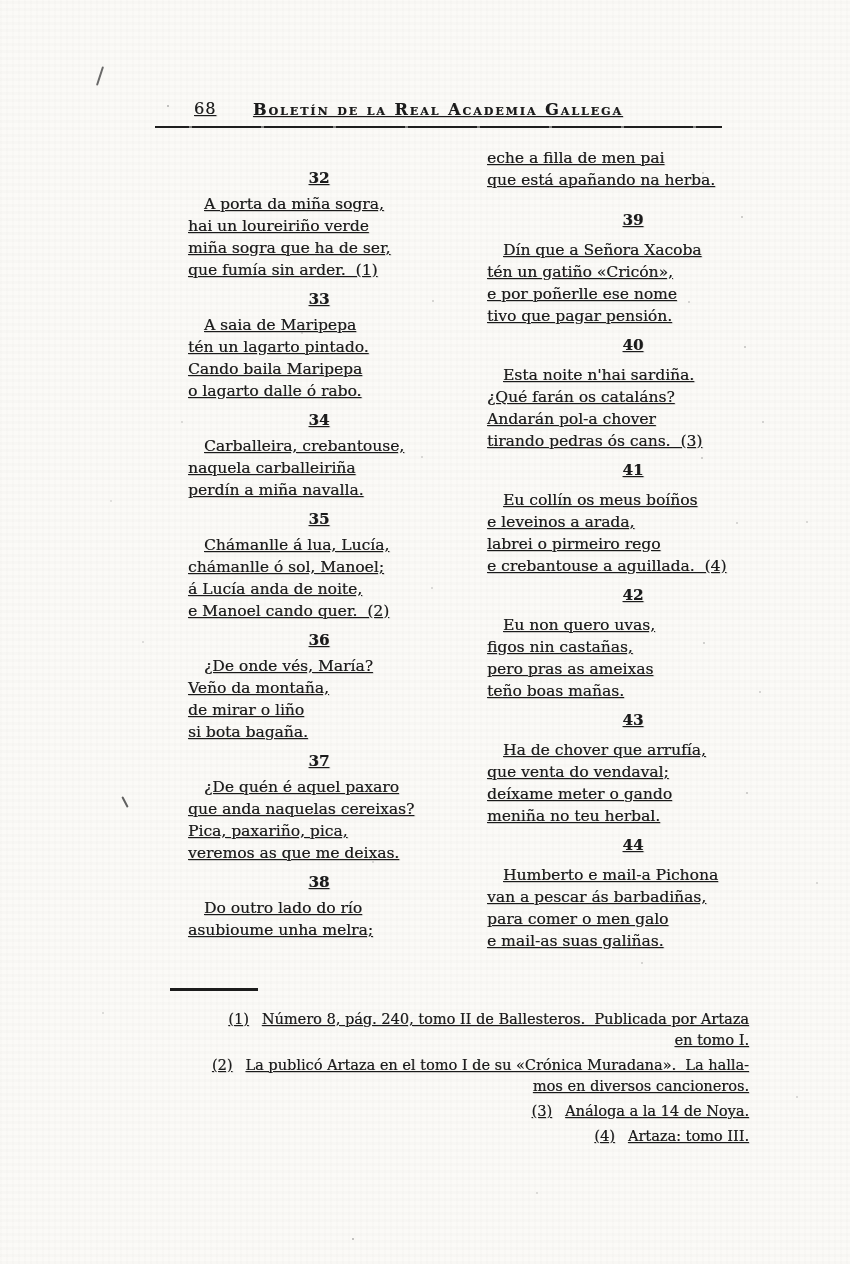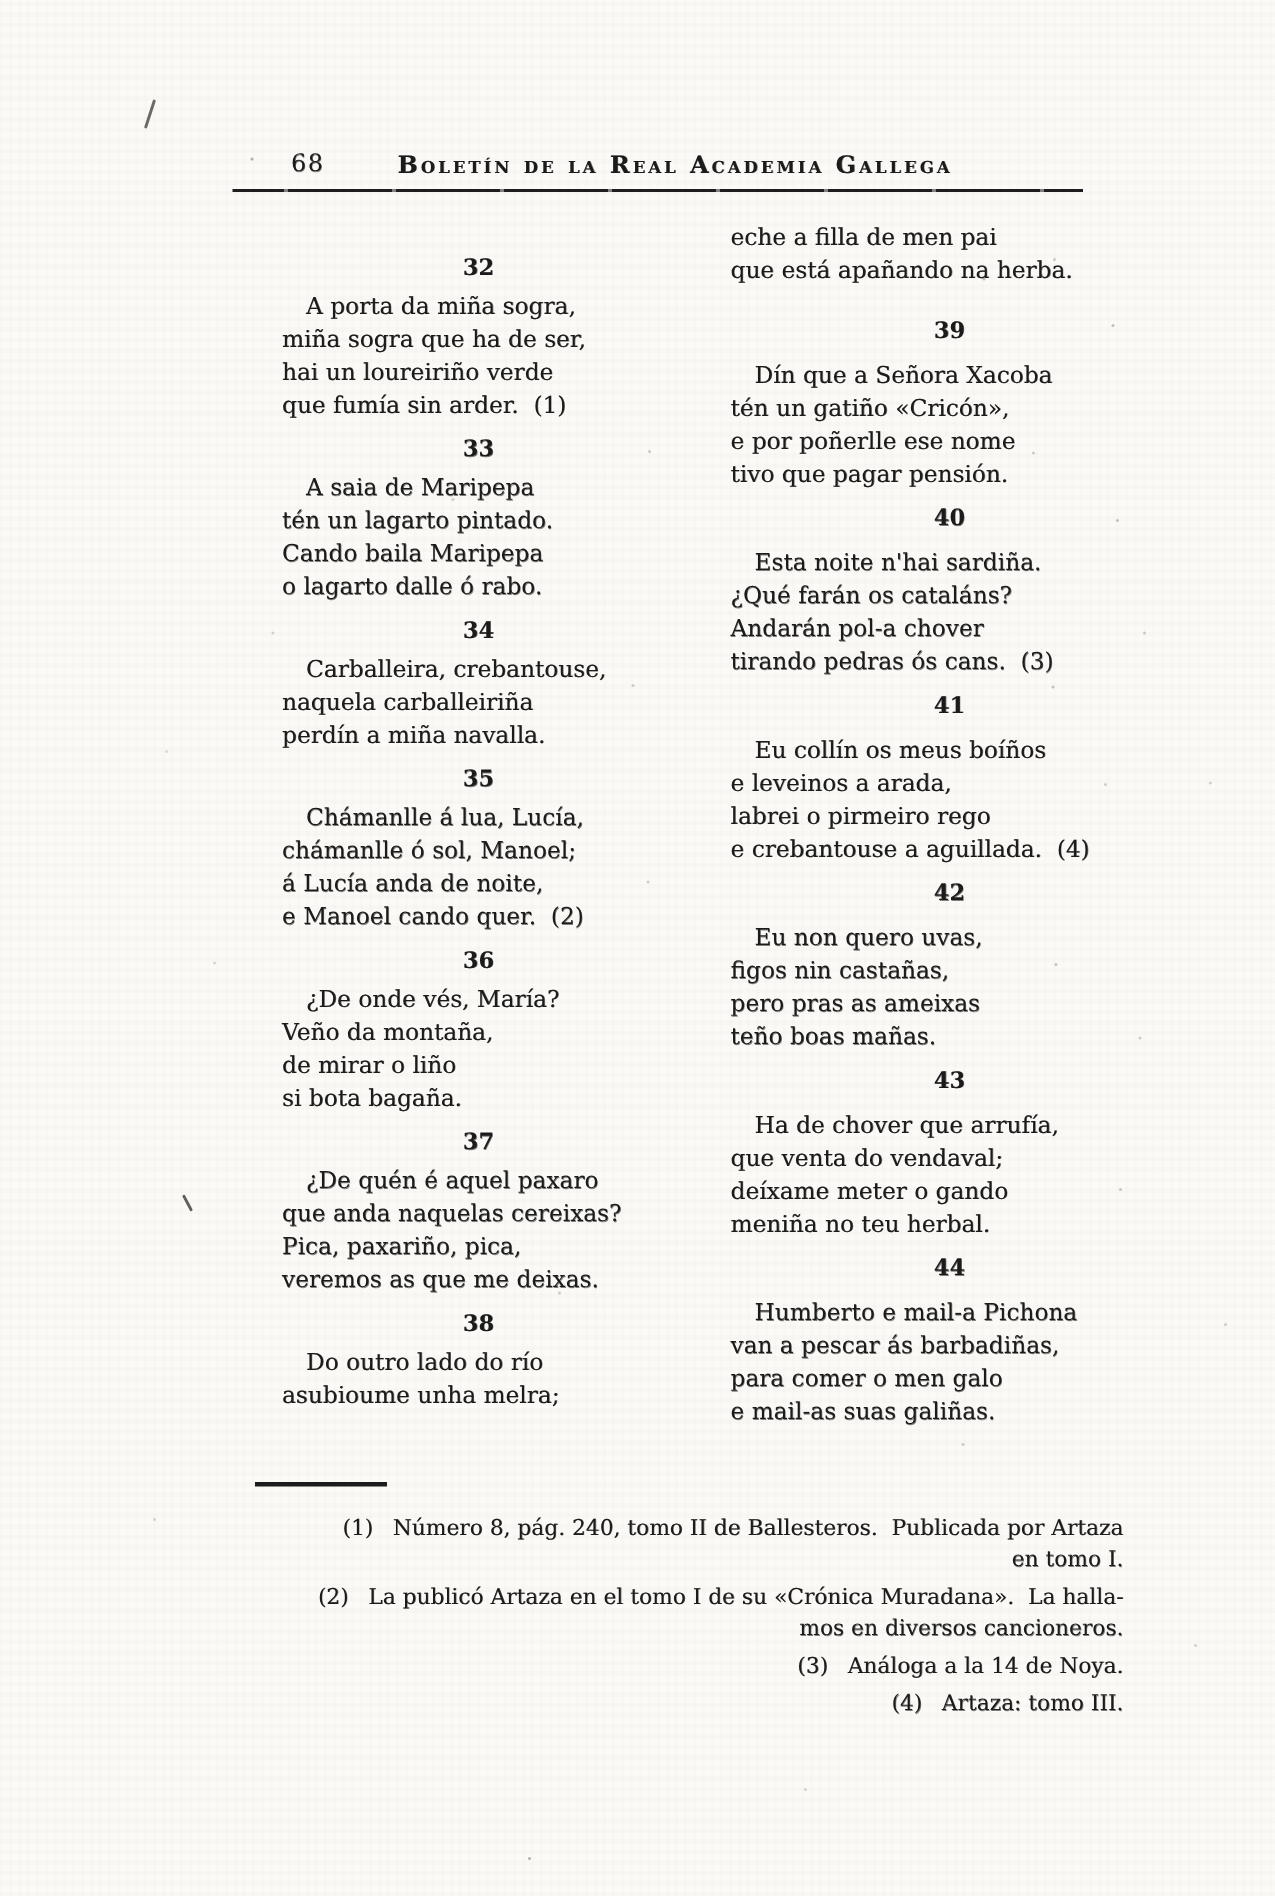--- a/index.html
+++ b/index.html
@@ -18,29 +18,29 @@
   
   .page::before {
     content: "";
     position: absolute; inset: 0;
     background:
       repeating-linear-gradient(0deg, rgba(120,120,115,0.025) 0 3px, rgba(255,255,255,0) 3px 7px),
       repeating-linear-gradient(90deg, rgba(120,120,115,0.02) 0 2px, rgba(255,255,255,0) 2px 6px);
     pointer-events: none;
   }
 
-  .ink { text-shadow: 0.4px 0.4px 0 rgba(27,27,27,0.55); }
+  .ink { text-shadow: 0.4px 0.4px 0 rgba(27,27,27,0.55); text-decoration: underline; }
 
   
   #page-num {
     position: absolute; left: 194px; top: 99px;
     font-size: 16px; letter-spacing: 1px;
   }
   .header-title {
-    position: absolute; left: 167px; top: 100px; width: 566px;
+    position: absolute; left: 155px; top: 100px; width: 566px;
     text-align: center;
     font-variant: small-caps;
     font-weight: bold;
     font-size: 16px;
     letter-spacing: 2px;
     white-space: nowrap;
   }
   .header-rule {
     position: absolute; left: 155px; top: 126px; width: 567px; height: 2px;
     background: repeating-linear-gradient(90deg,
@@ -108,22 +108,22 @@
   <div>
     <div id="page-num" class="ink">68</div>
     <div class="header-title ink">Boletín de la Real Academia Gallega</div>
     <div class="header-rule"></div>
   </div>
 
   <div id="col-left" class="column ink">
       <div class="stanza">
         <div class="stanza-number">32</div>
         <div class="verse-line first">A porta da miña sogra,</div>
+        <div class="verse-line">hai un loureiriño verde</div>
         <div class="verse-line">miña sogra que ha de ser,</div>
-        <div class="verse-line">hai un loureiriño verde</div>
         <div class="verse-line">que fumía sin arder. &nbsp;(1)</div>
       </div>
       <div class="stanza">
         <div class="stanza-number">33</div>
         <div class="verse-line first">A saia de Maripepa</div>
         <div class="verse-line">tén un lagarto pintado.</div>
         <div class="verse-line">Cando baila Maripepa</div>
         <div class="verse-line">o lagarto dalle ó rabo.</div>
       </div>
       <div class="stanza">

